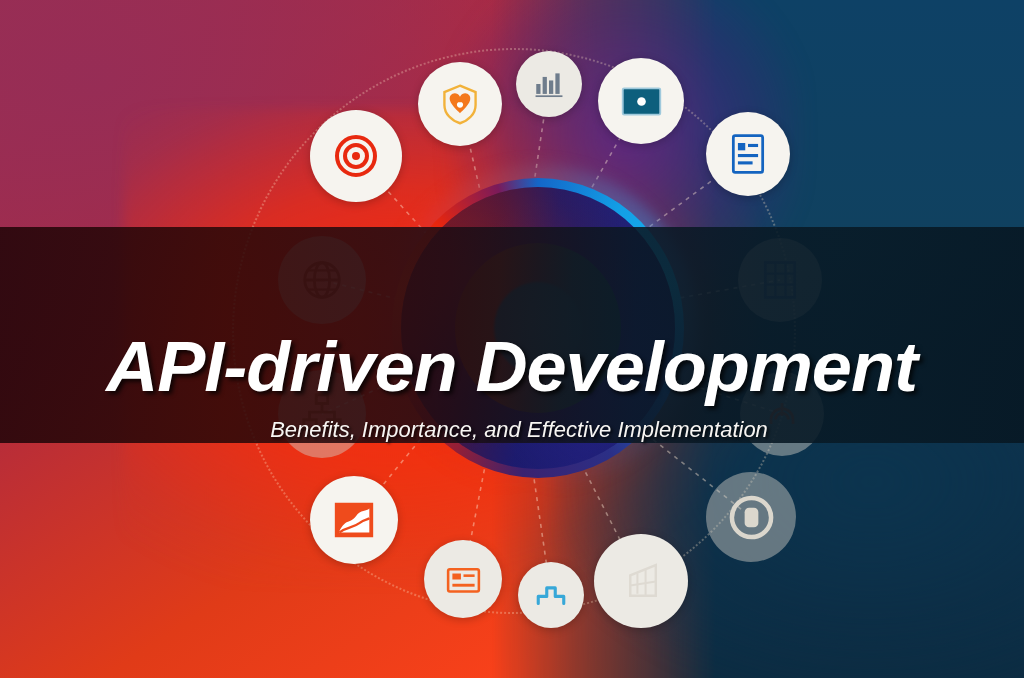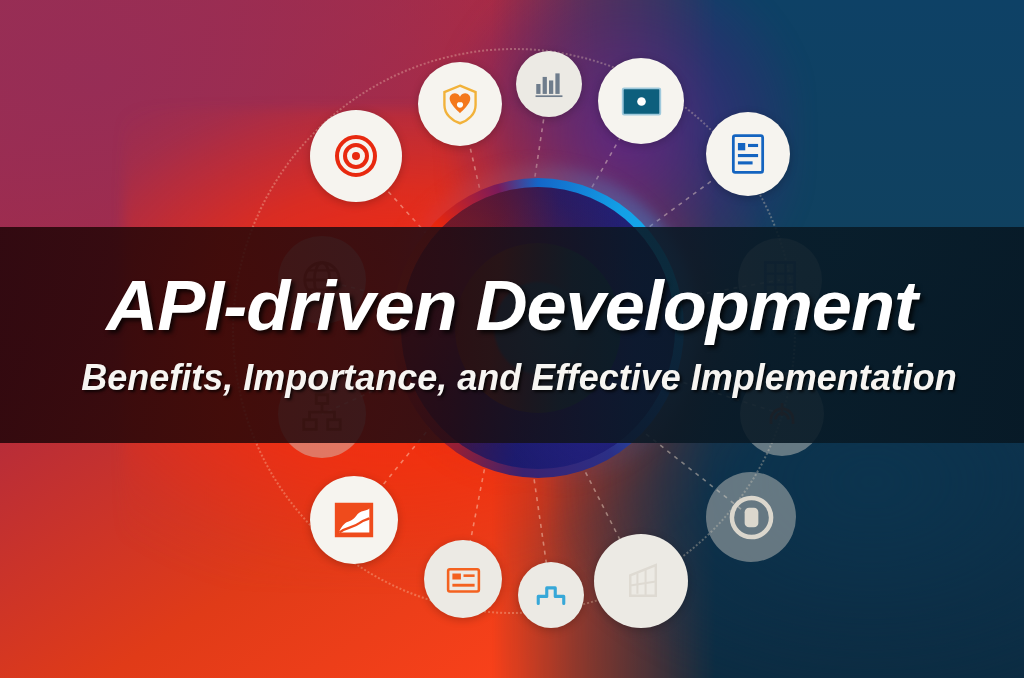--- a/index.html
+++ b/index.html
@@ -165,38 +165,38 @@
       rgba(8,26,38,0.90) 82%,
       rgba(7,24,36,0.92) 100%);
   }
   .band-inner {
     position: absolute;
     left: 0; top: 227px;
     width: 1024px; height: 216px;
     display: flex;
     flex-direction: column;
     align-items: center;
-    justify-content: center;
+    justify-content: flex-end;
   }
   .title {
     font-size: 70px;
     font-weight: 700;
     font-style: italic;
     color: #ffffff;
     letter-spacing: -1px;
     white-space: nowrap;
     text-shadow: 3px 3px 4px rgba(0,0,0,0.75);
     line-height: 1.02;
     margin: 0 0 4px 0;
     transform: scaleX(1.03);
   }
   .subtitle {
-    font-size: 36px;
+    font-size: 22px;
     font-style: italic;
-    font-weight: 700;
+    font-weight: 400;
     color: #f7f5f2;
     white-space: nowrap;
     text-shadow: 2px 2px 3px rgba(0,0,0,0.72);
     margin: 10px 0 0 14px;
   }
 </style>
 </head>
 <body>
 
 <div id="stage">

